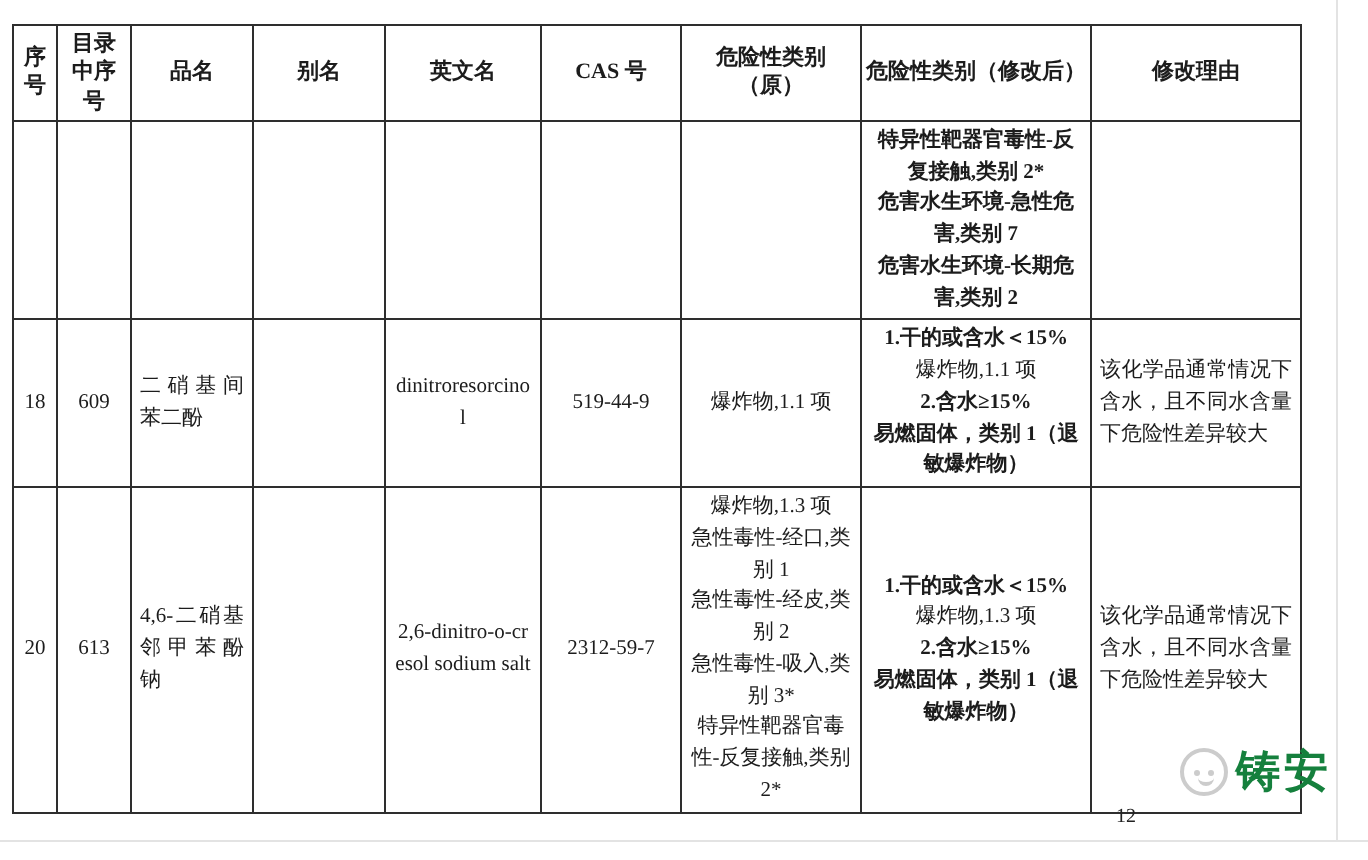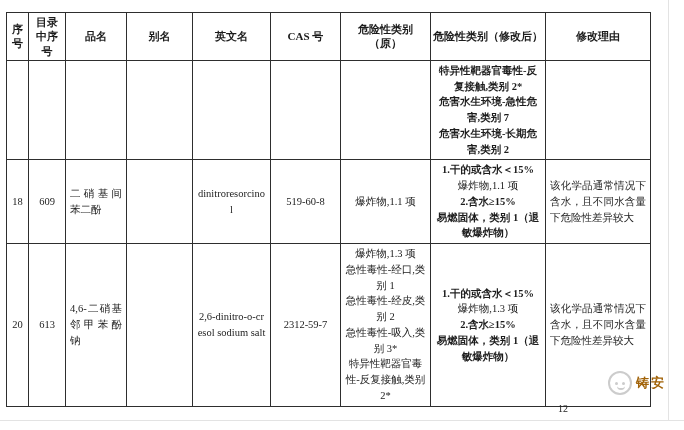--- a/index.html
+++ b/index.html
@@ -60,22 +60,22 @@
   .wm-circle::before, .wm-circle::after {
     content: ""; position: absolute; background: #cccccc; border-radius: 50%;
   }
   .wm-circle::before { width: 3px; height: 3px; left: 5px; top: 9px; }
   .wm-circle::after  { width: 3px; height: 3px; right: 5px; top: 9px; }
   .wm-mouth {
     position: absolute; left: 7px; top: 13px; width: 8px; height: 4px;
     border-bottom: 2px solid #cccccc; border-radius: 0 0 8px 8px;
   }
   .wm-text {
-    font-size: 13px; font-weight: bold; letter-spacing: 2px;
-    color: #a16207;
+    font-size: 22px; font-weight: bold; letter-spacing: 2px;
+    color: #15803d;
   }
 
   .edge-right {
     position: absolute; left: 668px; top: 0; width: 1px; height: 420px;
     background: #e3e3e3;
   }
   .edge-bottom {
     position: absolute; left: 0; top: 420px; width: 684px; height: 1px;
     background: #e3e3e3;
   }
@@ -125,21 +125,21 @@
             <div class="seg b">危害水生环境-长期危害,类别 2</div>
           </td>
           <td class="cell-justify"></td>
         </tr>
         <tr style="height: 82px;">
           <td class="cell-center">18</td>
           <td class="cell-center">609</td>
           <td class="cell-justify">二硝基间苯二酚</td>
           <td class="cell-left"></td>
           <td class="cell-latin">dinitroresorcinol</td>
-          <td class="cell-center">519-60-8</td>
+          <td class="cell-center">519-44-9</td>
           <td class="cell-left">
             <div class="seg r">爆炸物,1.1 项</div>
           </td>
           <td class="cell-left">
             <div class="seg b">1.干的或含水＜15%</div>
             <div class="seg r">爆炸物,1.1 项</div>
             <div class="seg b">2.含水≥15%</div>
             <div class="seg b">易燃固体，类别 1（退敏爆炸物）</div>
           </td>
           <td class="cell-justify">该化学品通常情况下含水，且不同水含量下危险性差异较大</td>

